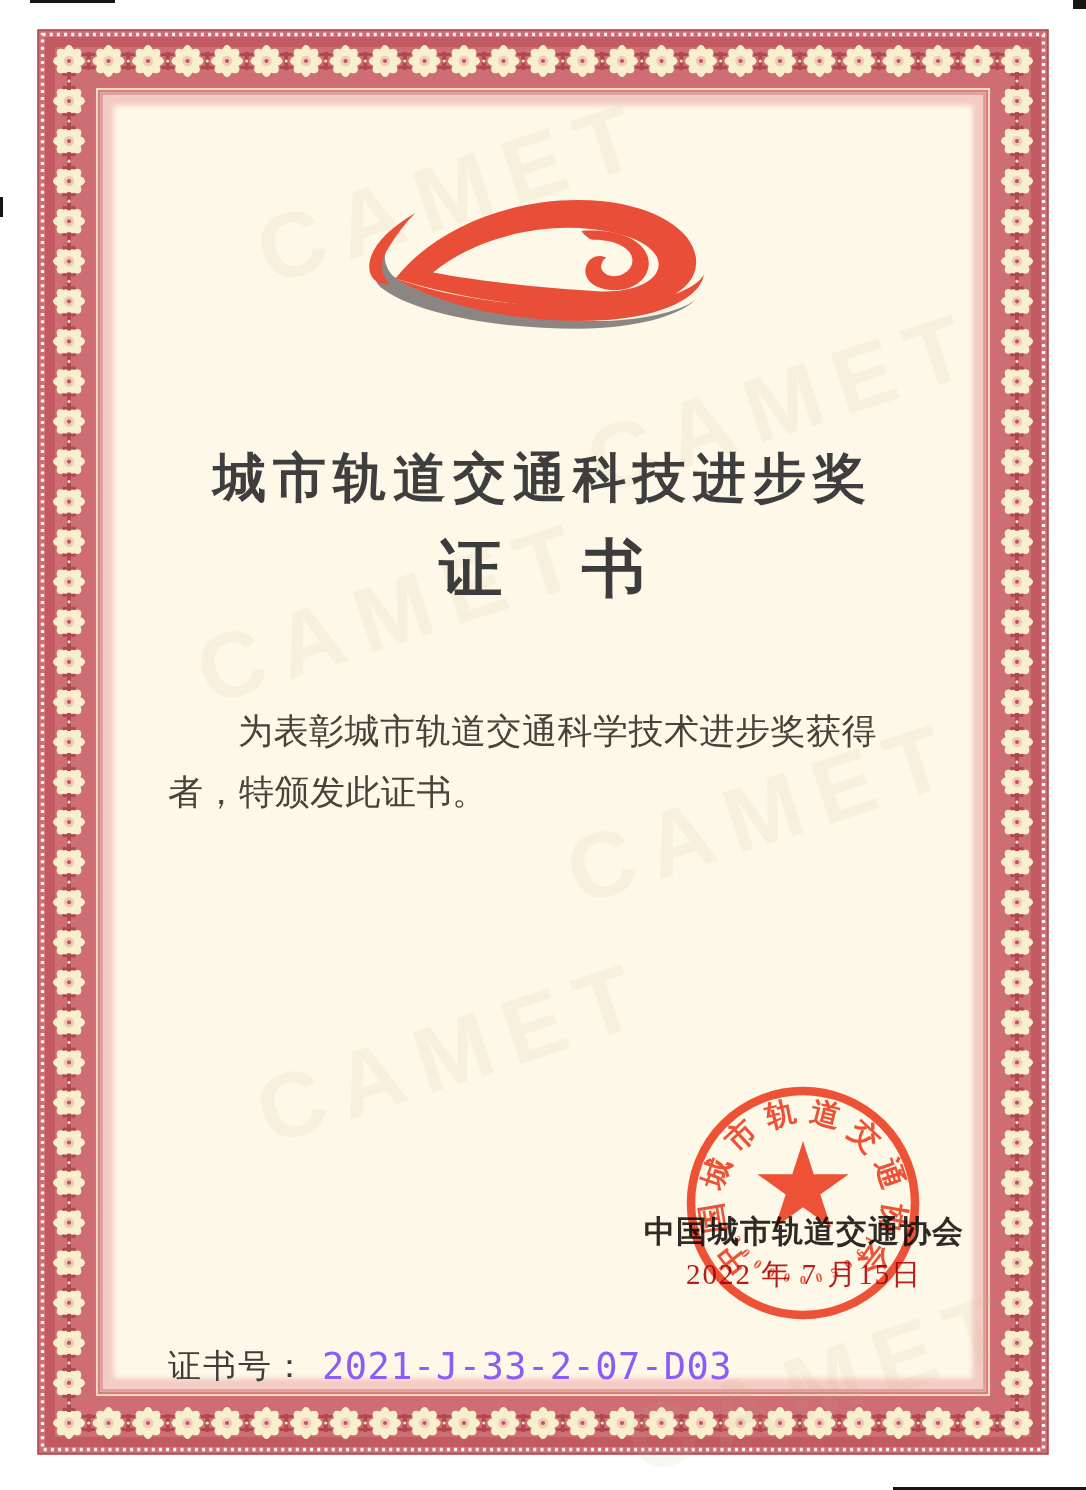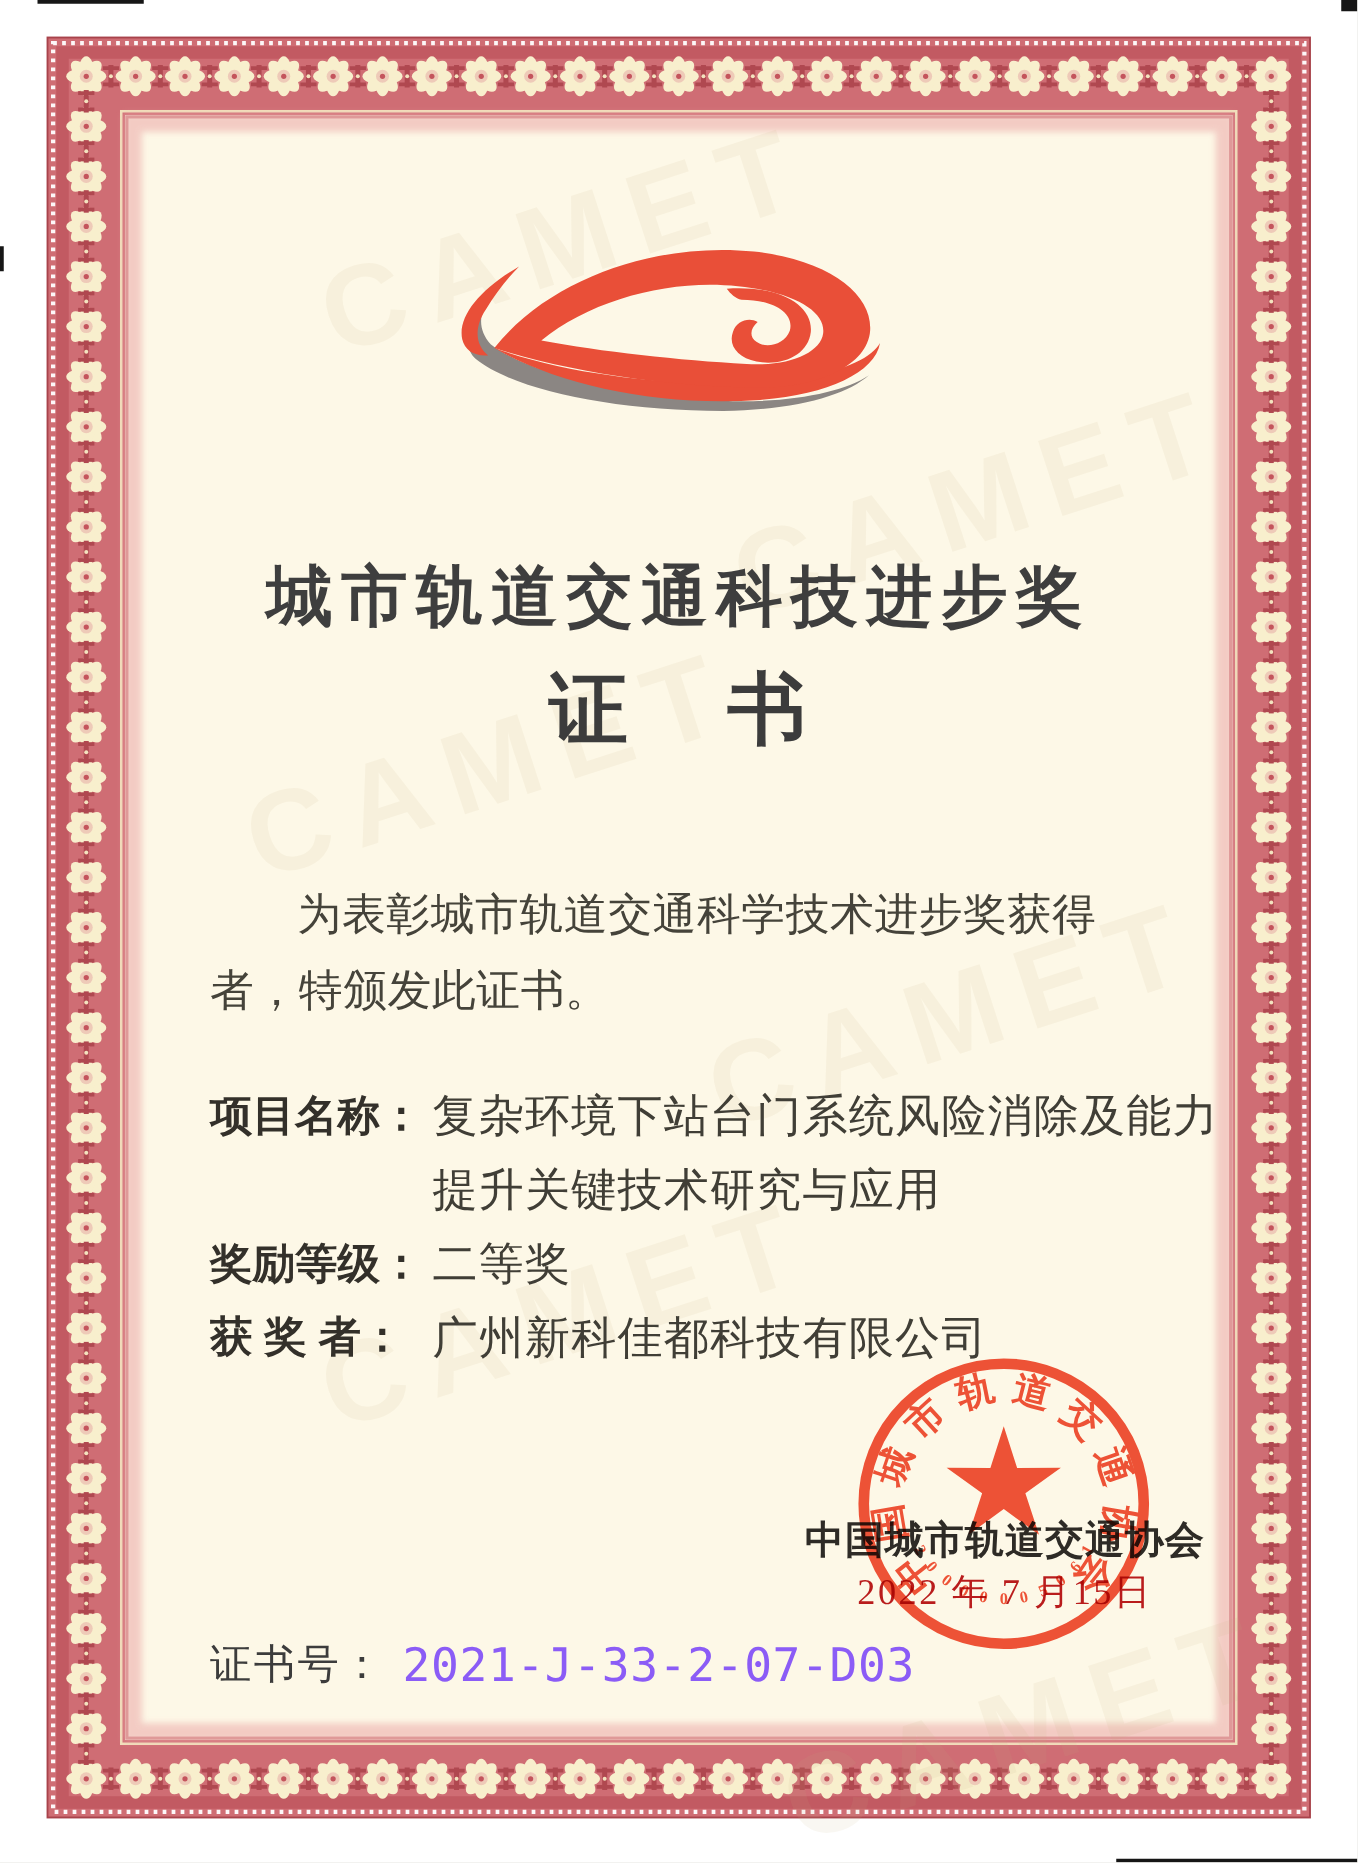--- a/index.html
+++ b/index.html
@@ -87,22 +87,22 @@
     left:560px;top:1260px;width:488px;
     text-align:center;
     font-family:"Liberation Serif","DejaVu Serif",serif;
     font-size:29px;font-weight:500;
     color:#b91c1c;
     line-height:1;
     letter-spacing:2px;
   }
   
   .certno-row{
-    left:168px;top:1309px;
-    display:flex;align-items:flex-end;
+    left:168px;top:1344px;
+    display:flex;align-items:center;
   }
   .certno-label{
     font-size:33px;
     color:#3c3c3c;
     letter-spacing:2px;
   }
   .certno-value{
     margin-left:14px;
     font-family:"DejaVu Sans Mono","Liberation Mono",monospace;
     font-size:37px;
@@ -425,34 +425,20 @@
              C 243 96 235 86 239 75 C 242 66 252 63 259 67
              C 253 72 252 79 258 83 C 266 89 281 85 285 74
              C 289 60 272 49 246 49 C 241 48 237 44 234 40 Z" fill="#e94f38"></path>
   </svg>
 
   <div class="abs doc-title">证 书</div>
   <div class="abs award-title">城市轨道交通科技进步奖</div>
 
   <div class="abs body-par">为表彰城市轨道交通科学技术进步奖获得者，特颁发此证书。</div>
 
-  <div class="abs fields">
-    <div class="field-row">
-      <span class="field-label">项目名称：</span>
-      <span class="field-value">复杂环境下站台门系统风险消除及能力提升关键技术研究与应用</span>
-    </div>
-    <div class="field-row">
-      <span class="field-label">奖励等级：</span>
-      <span class="field-value">二等奖</span>
-    </div>
-    <div class="field-row">
-      <span class="field-label">获 奖 者：</span>
-      <span class="field-value">广州新科佳都科技有限公司</span>
-    </div>
-  </div>
 
   <div class="abs issuer">中国城市轨道交通协会</div>
   <div class="abs issue-date">2022 年 7 月15日</div>
 
   <div class="abs certno-row">
     <span class="certno-label">证书号：</span>
     <span class="certno-value">2021-J-33-2-07-D03</span>
   </div>
 
   <svg class="abs seal" viewBox="-127 -127 254 254">

